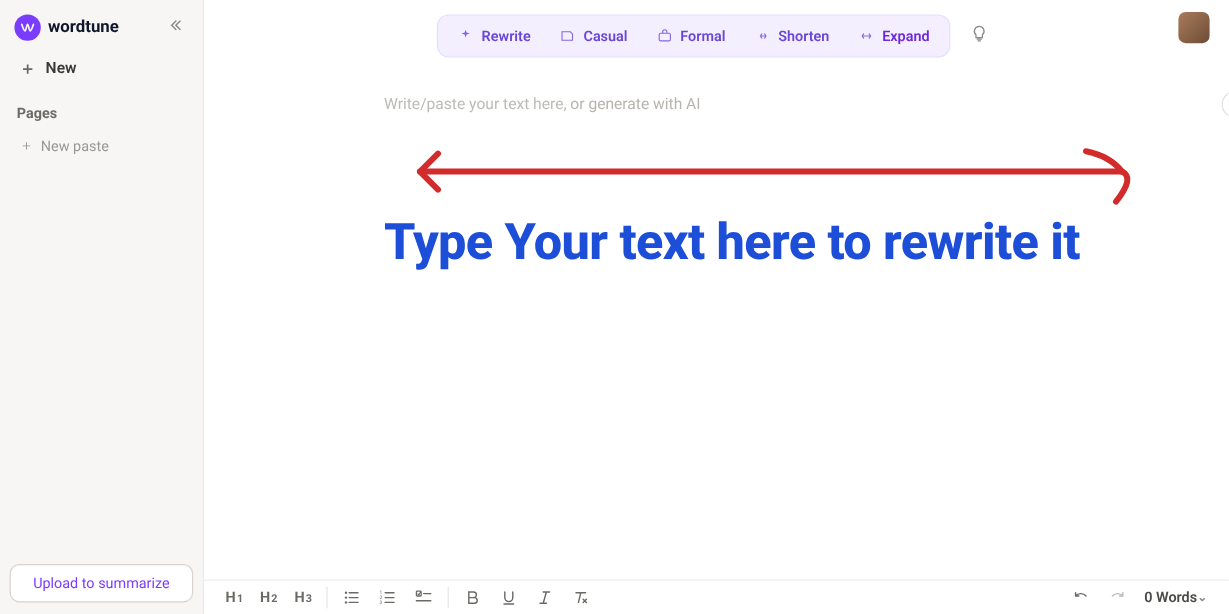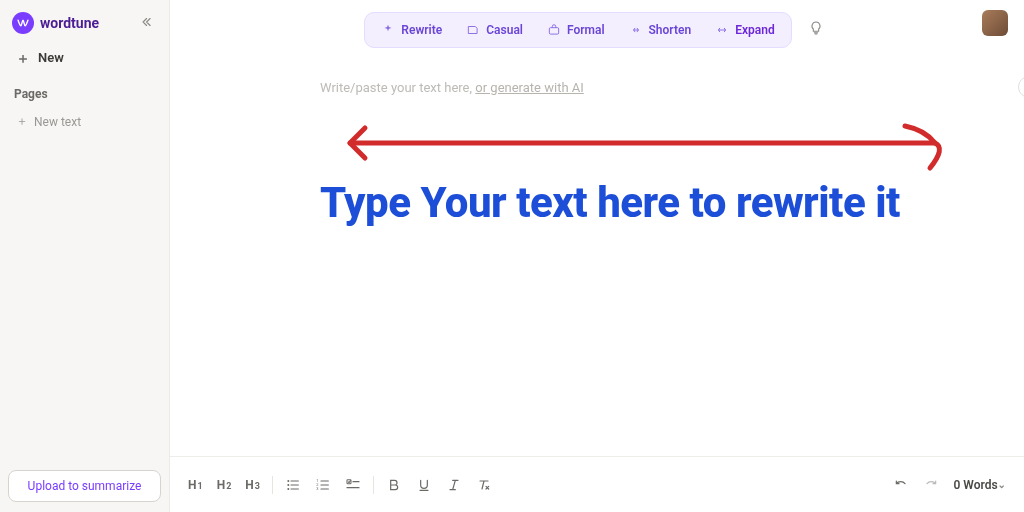--- a/index.html
+++ b/index.html
@@ -5,21 +5,21 @@
   * { box-sizing: border-box; margin: 0; padding: 0; }
   html, body { width: 1024px; height: 512px; font-family: -apple-system, BlinkMacSystemFont, "Segoe UI", Roboto, Arial, sans-serif; background: #fff; overflow: hidden; }
   .app { display: flex; width: 100%; height: 100%; }
 
   
   .sidebar { width: 170px; background: #f7f6f4; border-right: 1px solid #eceae6; display: flex; flex-direction: column; padding: 10px 8px; }
   .brand-row { display: flex; align-items: center; justify-content: space-between; padding: 2px 4px 8px 4px; }
   .brand { display: flex; align-items: center; gap: 6px; }
   .brand-mark { width: 22px; height: 22px; border-radius: 50%; background: #7a3cff; display:flex;align-items:center;justify-content:center;}
   .brand-mark svg { display:block; }
-  .brand-name { font-weight: 700; font-size: 14px; color: #4c1d95; }
+  .brand-name { font-weight: 700; font-size: 14px; color: #0f172a; }
   .collapse-btn { color:#8a8884; font-size: 14px; padding:2px 4px; cursor:pointer; }
 
   .new-btn { display:flex; align-items:center; gap:8px; padding:8px 8px; font-size:13px; color:#3b3a37; cursor:pointer; border-radius:6px; font-weight:600;}
   .plus { font-size:14px; color:#6b6a66; line-height:1; }
 
   .section-label { font-size:12px; color:#6b6a66; font-weight:700; padding: 14px 6px 6px 6px; }
 
   .page-item { display:flex; align-items:center; gap:8px; padding:6px 8px; font-size:12px; color:#3b3a37; border-radius:6px; cursor:pointer; }
   .page-item.active { background:#eceae6; font-weight:600; }
   .doc-ico { width:14px; height:14px; color:#8a8884; flex:0 0 auto; }
@@ -36,27 +36,27 @@
   .pill { display:flex; align-items:center; gap:6px; font-size:12px; color:#6a45d6; padding:4px 6px; border-radius:6px; cursor:pointer; font-weight:600; }
   .pill .ico { width:14px; height:14px; color:#8468e4; }
   .pill.expand { color:#6d28d9; }
   .tips-btn { margin-left:10px; color:#8a8884; padding:6px; border-radius:6px; cursor:pointer; }
   .tips-btn svg { width:16px; height:16px; }
   .avatar { position:absolute; right:16px; top:10px; width:26px; height:26px; border-radius:6px; background:linear-gradient(135deg,#a97c5b,#6e4c36); display:flex;align-items:center;justify-content:center; color:#fff; font-size:11px; font-weight:700; cursor:pointer;}
 
   .editor-area { flex:1; padding: 20px 90px 0 150px; position:relative; }
   .placeholder-row { display:flex; align-items:center; justify-content:space-between; max-width:560px; }
   .placeholder-text { font-size:13px; color:#bdbbb6; }
-  .placeholder-text .ai { color:#b7b4ae; text-decoration:underline; cursor:pointer;}
+  .placeholder-text .ai { color:#b7b4ae; cursor:pointer;}
   .add-circle { width:22px; height:22px; border:1px solid #e3e0db; border-radius:50%; display:flex; align-items:center; justify-content:center; color:#b7b4ae; font-size:14px; cursor:pointer; margin-right:-160px; }
   .annotation-arrow { position:absolute; left:170px; top:62px; width:620px; height:60px; pointer-events:none; }
   .hero { font-size:42px; font-weight:800; color:#1d4ed8; letter-spacing:-0.5px; margin-top:80px; }
 
   
-  .bottom { position:absolute; left:0; right:0; bottom:0; border-top:1px solid #efede9; background:#fff; height:56px; display:flex; align-items:center; padding:0 18px; }
+  .bottom { position:absolute; left:0; right:0; bottom:0; border-top:1px solid #efede9; background:#fff; height:29px; display:flex; align-items:center; padding:0 18px; }
   .group { display:flex; align-items:center; gap:14px; }
   .sep { width:1px; height:18px; background:#e7e5e0; margin:0 12px; }
   .tbtn { color:#6b6a66; cursor:pointer; display:flex; align-items:center; justify-content:center; }
   .tbtn svg { width:16px; height:16px; }
   .hlabel { font-size:12px; font-weight:700; color:#6b6a66; cursor:pointer; }
   .hlabel .sub { font-size:9px; font-weight:700; margin-left:1px; }
   .right { margin-left:auto; display:flex; align-items:center; gap:14px; color:#8a8884; font-size:12px; }
   .right .count { color:#4a4946; font-weight:600; cursor:pointer; display:flex; gap:0; align-items:center;}
   .chev { font-size:10px; color:#8a8884; }
 </style>
@@ -85,21 +85,21 @@
     <div class="new-btn">
       <span class="plus">＋</span>
       <span>New</span>
     </div>
 
     <div class="section-label">Pages</div>
 
 
     <div class="new-page">
       <span>＋</span>
-      <span>New text</span>
+      <span>New paste</span>
     </div>
 
     <div class="sidebar-spacer"></div>
 
     <div class="upload-btn">
       <span>Upload to summarize</span>
     </div>
   </aside>
 
   <main class="main">

